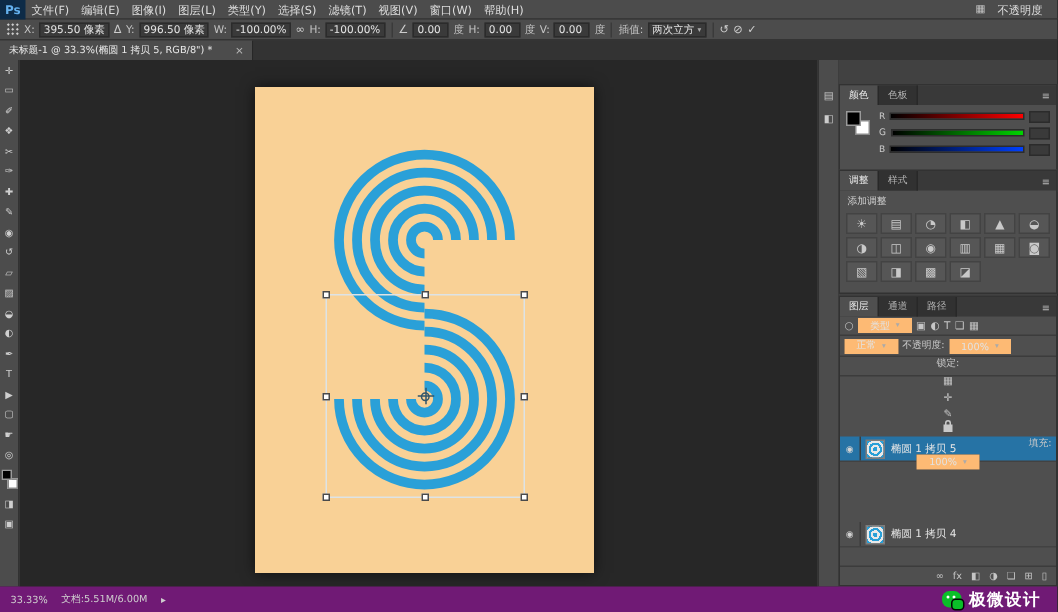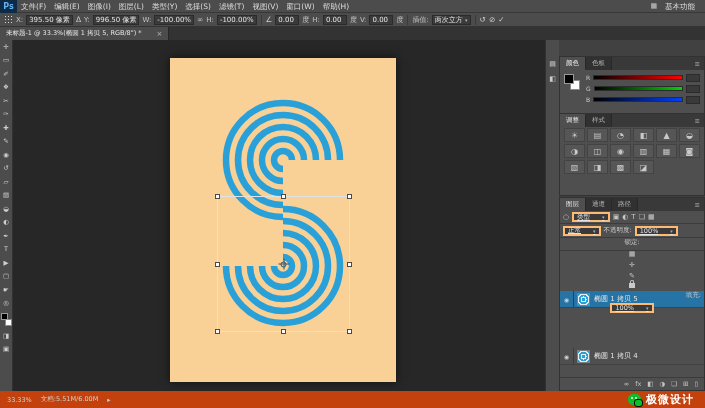--- a/index.html
+++ b/index.html
@@ -98,22 +98,22 @@
     background:linear-gradient(90deg,#ff0000 0%,#ffff00 15%,#00ff00 30%,#00ffff 45%,#0000ff 60%,#ff00ff 75%,#ff0000 87%,#ffffff 87%,#ffffff 94%,#000000 94%); }
 
   .adj-title { font-size:6.5px; color:#cfcfcf; padding:3px 5px 2px; }
   .adj-grid { display:grid; grid-template-columns:repeat(6,1fr); gap:2px; padding:1px 4px; }
   .adj-icon { height:14px; display:flex; align-items:center; justify-content:center; font-size:8px;
     color:#c9c9c9; background:#565656; border:1px solid #434343; }
 
   .lfilter, .lblend, .llock { display:flex; align-items:center; gap:3px; padding:0 3px;
     border-bottom:1px solid #3c3c3c; font-size:6.5px; color:#c8c8c8; }
   .lfilter { height:13px; } .lblend { height:14px; } .llock { height:13px;flex-direction:column; }
-  .select { height:10px; background:#3a3a3a; border:2px solid #fdba74; display:inline-flex;
-    align-items:center; padding:0 3px; gap:12px; color:#e2e2e2;text-decoration:underline; }
+  .select { height:10px; background:#3a3a3a; border:5px solid #fdba74; display:inline-flex;
+    align-items:center; padding:0 3px; gap:4px; color:#e2e2e2; }
   .caret { font-size:5px; color:#aaaaaa; }
   .ficon { font-size:7px; color:#c6c6c6; }
 
   .lrow { height:17px; display:flex; align-items:center; border-bottom:1px solid #424242;
     font-size:7px; color:#e6e6e6;margin-top:40px; }
   .lrow.selected { background:#2673a5; }
   .leye { width:14px; height:100%; border-right:1px solid #3c3c3c; display:flex; align-items:center;
     justify-content:center; font-size:6px; color:#d2d2d2; flex:none; }
   .lthumb { width:13px; height:13px; margin:0 4px 0 3px; border:1px solid #7d7d7d; flex:none; }
   .thumb-rings { background:repeating-radial-gradient(circle at 50% 50%, #2aa0d8 0 1.5px, #e9e9e9 1.5px 3px); }
@@ -123,21 +123,21 @@
   .lfoot { position:absolute; bottom:0; left:0; right:0; height:13px; border-top:1px solid #3c3c3c;
     display:flex; align-items:center; justify-content:flex-end; gap:6px; padding:0 6px;
     font-size:6.5px; color:#c5c5c5; background:#4f4f4f; }
 
   .lock { position:relative; width:6px; height:5px; background:#c9c9c9; display:inline-block; flex:none; }
   .lock::before { content:""; position:absolute; top:-3px; left:1px; width:2px; height:3px;
     border:1px solid #c9c9c9; border-bottom:none; border-radius:2px 2px 0 0; }
   .lrow .lock { margin-left:auto; margin-right:5px; }
 
   
-  .statusbar { position:absolute; left:0; top:391px; width:705px; height:17px; background:#c2410c;
+  .statusbar { position:absolute; left:0; top:391px; width:705px; height:17px; background:#701a75;
     display:flex; align-items:center; font-size:6.5px; color:#cfcfcf; padding:0 7px; gap:9px; z-index:7; }
   .brand { margin-left:auto; display:flex; align-items:center; gap:5px; padding-right:4px;text-align:right; }
   .wechat { width:13px; height:11px; background:#0abf28; border-radius:5px; position:relative; flex:none; }
   .wechat::before { content:""; position:absolute; left:3px; top:3px; width:2px; height:2px;
     background:#ffffff; border-radius:50%; box-shadow:4px 0 0 #ffffff; }
   .wechat::after { content:""; position:absolute; right:-2px; bottom:-2px; width:7px; height:6px;
     background:#0abf28; border-radius:3px; border:1px solid #050505; }
   .brand-text { font-size:11px; font-weight:bold; color:#ffffff; letter-spacing:1px; }
 </style>
 </head>
@@ -150,21 +150,21 @@
   <span class="menu-item">图像(I)</span>
   <span class="menu-item">图层(L)</span>
   <span class="menu-item">类型(Y)</span>
   <span class="menu-item">选择(S)</span>
   <span class="menu-item">滤镜(T)</span>
   <span class="menu-item">视图(V)</span>
   <span class="menu-item">窗口(W)</span>
   <span class="menu-item">帮助(H)</span>
   <div class="mb-right">
     <span class="ws-grid">▦</span>
-    <span class="menu-item">基本功能</span>
+    <span class="menu-item">不透明度</span>
   </div>
 </div>
 
 <div class="optionsbar">
   <span class="refpoint"></span>
   <span class="olabel">X:</span>
   <span class="opt-field">395.50 像素</span>
   <span class="oicon">Δ</span>
   <span class="olabel">Y:</span>
   <span class="opt-field">996.50 像素</span>
@@ -300,20 +300,21 @@
     </div>
     <div class="spectrum"></div>
   </div>
 
   <div class="panel" id="adjust-panel">
     <div class="phead">
       <span class="ptab active">调整</span>
       <span class="ptab">样式</span>
       <span class="pmenu">≡</span>
     </div>
+    <div class="adj-title">添加调整</div>
     <div class="adj-grid">
       <span class="adj-icon">☀</span>
       <span class="adj-icon">▤</span>
       <span class="adj-icon">◔</span>
       <span class="adj-icon">◧</span>
       <span class="adj-icon">▲</span>
       <span class="adj-icon">◒</span>
       <span class="adj-icon">◑</span>
       <span class="adj-icon">◫</span>
       <span class="adj-icon">◉</span>

